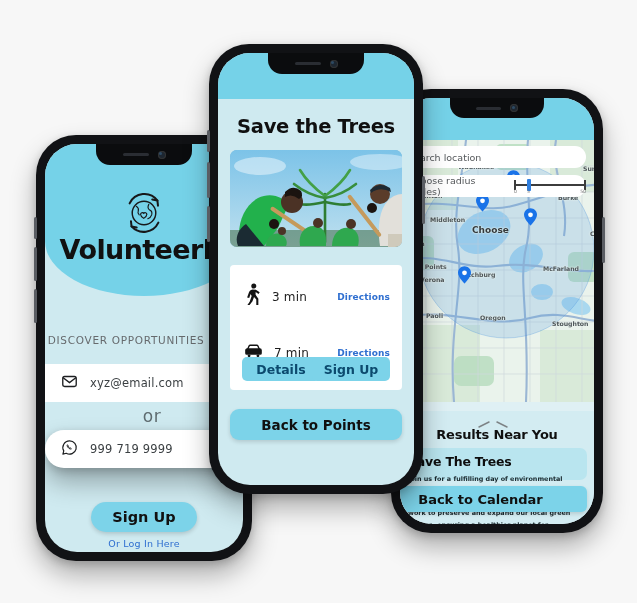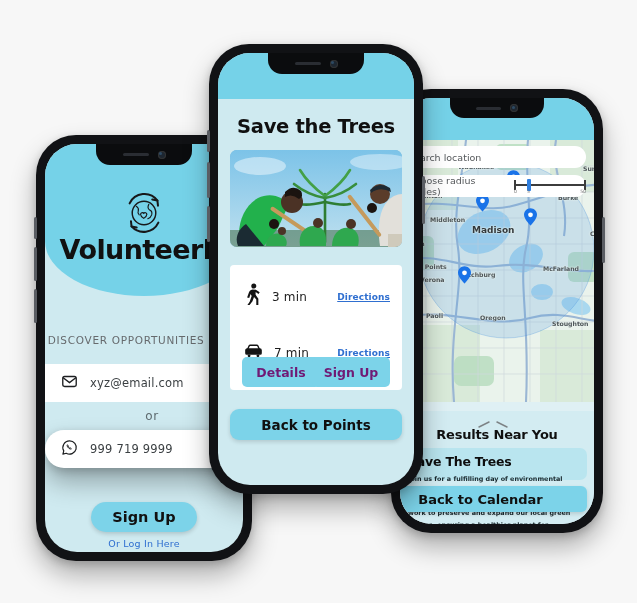--- a/index.html
+++ b/index.html
@@ -70,21 +70,21 @@
   }
   .p1-field {
     position: absolute; left: 0; right: 0; height: 38px;
     background: #fff; display: flex; align-items: center; padding-left: 16px; gap: 12px;
   }
   .p1-field.email { top: 220px; }
   .p1-field.phone { top: 286px; }
   .p1-or {
     position: absolute; top: 258px; left: 16px; right: 0; height: 28px;
     display: flex; align-items: center; justify-content: center;
-    font-size: 12px; color: #5f6c70; letter-spacing: .5px;
+    font-size: 17px; color: #5f6c70; letter-spacing: .5px;
   }
   .p1-val { font-size: 11.5px; color: #3a3f42; letter-spacing: .2px; }
   .p1-signup {
     position: absolute; left: 46px; right: 46px; top: 358px; height: 30px;
     background: #7cd3e9; border-radius: 16px;
     display: flex; align-items: center; justify-content: center;
     font-weight: 700; font-size: 14.5px; color: #111;
     box-shadow: 0 2px 4px rgba(0,0,0,.16);
   }
   .p1-login {
@@ -113,26 +113,26 @@
   .p2-card {
     position: absolute; top: 212px; left: 12px; right: 12px; height: 125px;
     background: #fff; border-radius: 4px;
   }
   .p2-row { position: absolute; left: 14px; right: 12px; display: flex; align-items: center; }
   .p2-row.r1 { top: 18px; }
   .p2-row.r2 { top: 58px; margin-top: 20px; }
   .p2-min { font-size: 12px; color: #1c1c1c; margin-left: 11px; letter-spacing: .2px; }
   .p2-dir {
     margin-left: auto; font-size: 9px; color: #2f6fd0;
-    text-decoration: underline; font-weight: 700; letter-spacing: .1px;
+    font-weight: 700; letter-spacing: .1px;
   }
   .p2-btn {
-    position: absolute; top: 92px; height: 30px; border-radius: 5px;
+    position: absolute; top: 92px; height: 24px; border-radius: 5px;
     background: #7cd3e9; display: flex; align-items: center; justify-content: center;
-    font-weight: 700; font-size: 12.5px; color: #701a75;
+    font-weight: 700; font-size: 12.5px; color: #0c4a6e;
   }
   .p2-btn.details { left: 12px; width: 78px; }
   .p2-btn.signup  { right: 12px; width: 78px; }
   .p2-back {
     position: absolute; left: 12px; right: 12px; top: 356px; height: 31px;
     background: #7cd3e9; border-radius: 9px;
     display: flex; align-items: center; justify-content: center;
     font-weight: 700; font-size: 13.5px; color: #101010;
     box-shadow: 0 2px 4px rgba(0,0,0,.14);
   }
@@ -295,21 +295,21 @@
             <path d="M128 0 C124 40 134 76 126 108 C118 142 130 180 126 262"></path>
             <path d="M0 120 C40 112 62 130 96 126 C140 120 178 138 212 128"></path>
             <path d="M66 0 C62 40 52 74 58 108 C64 150 48 190 54 262"></path>
             <path d="M0 178 C48 166 90 190 130 178 C166 168 190 186 212 180"></path>
             <path d="M156 0 C150 30 170 60 164 96"></path>
           </g>
 
           <circle cx="106" cy="110" r="88" fill="#5a9fe0" fill-opacity=".22" stroke="#4a93dd" stroke-opacity=".30" stroke-width="1"></circle>
         </svg>
 
-        <div class="maplabel big" style="left:72px; top:85px;">Madison</div>
+        <div class="maplabel big" style="left:72px; top:85px;">Choose</div>
         <div class="maplabel" style="left:135px; top:8px;">Windsor</div>
         <div class="maplabel" style="left:58px;  top:23px;">Waunakee</div>
         <div class="maplabel" style="left:183px; top:25px;">Sun Prairie</div>
         <div class="maplabel" style="left:18px;  top:52px;">Ashton</div>
         <div class="maplabel" style="left:158px; top:54px;">Burke</div>
         <div class="maplabel" style="left:30px;  top:76px;">Middleton</div>
         <div class="maplabel" style="left:190px; top:90px;">Cottage Gro</div>
         <div class="maplabel" style="left:6px;   top:90px;">st</div>
         <div class="maplabel" style="left:6px;  top:100px;">leson</div>
         <div class="maplabel" style="left:8px;  top:123px;">Five Points</div>

